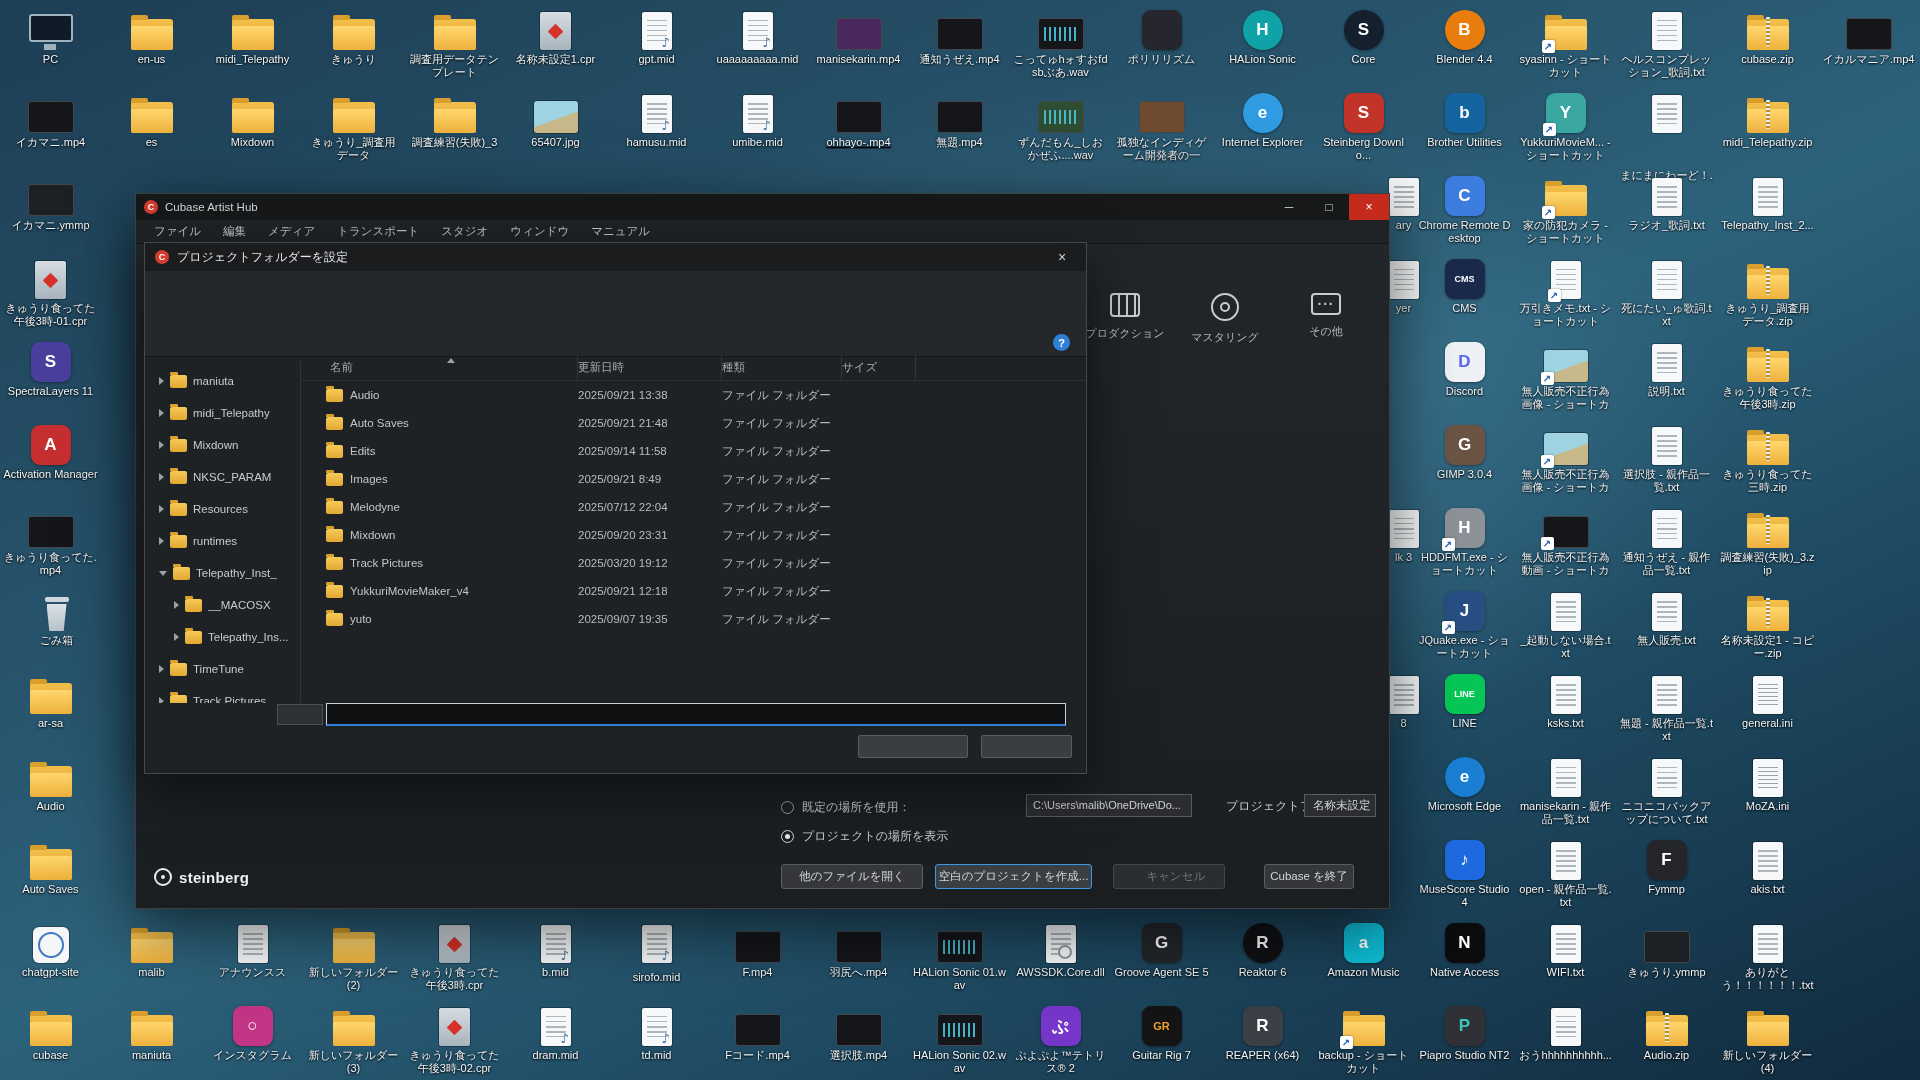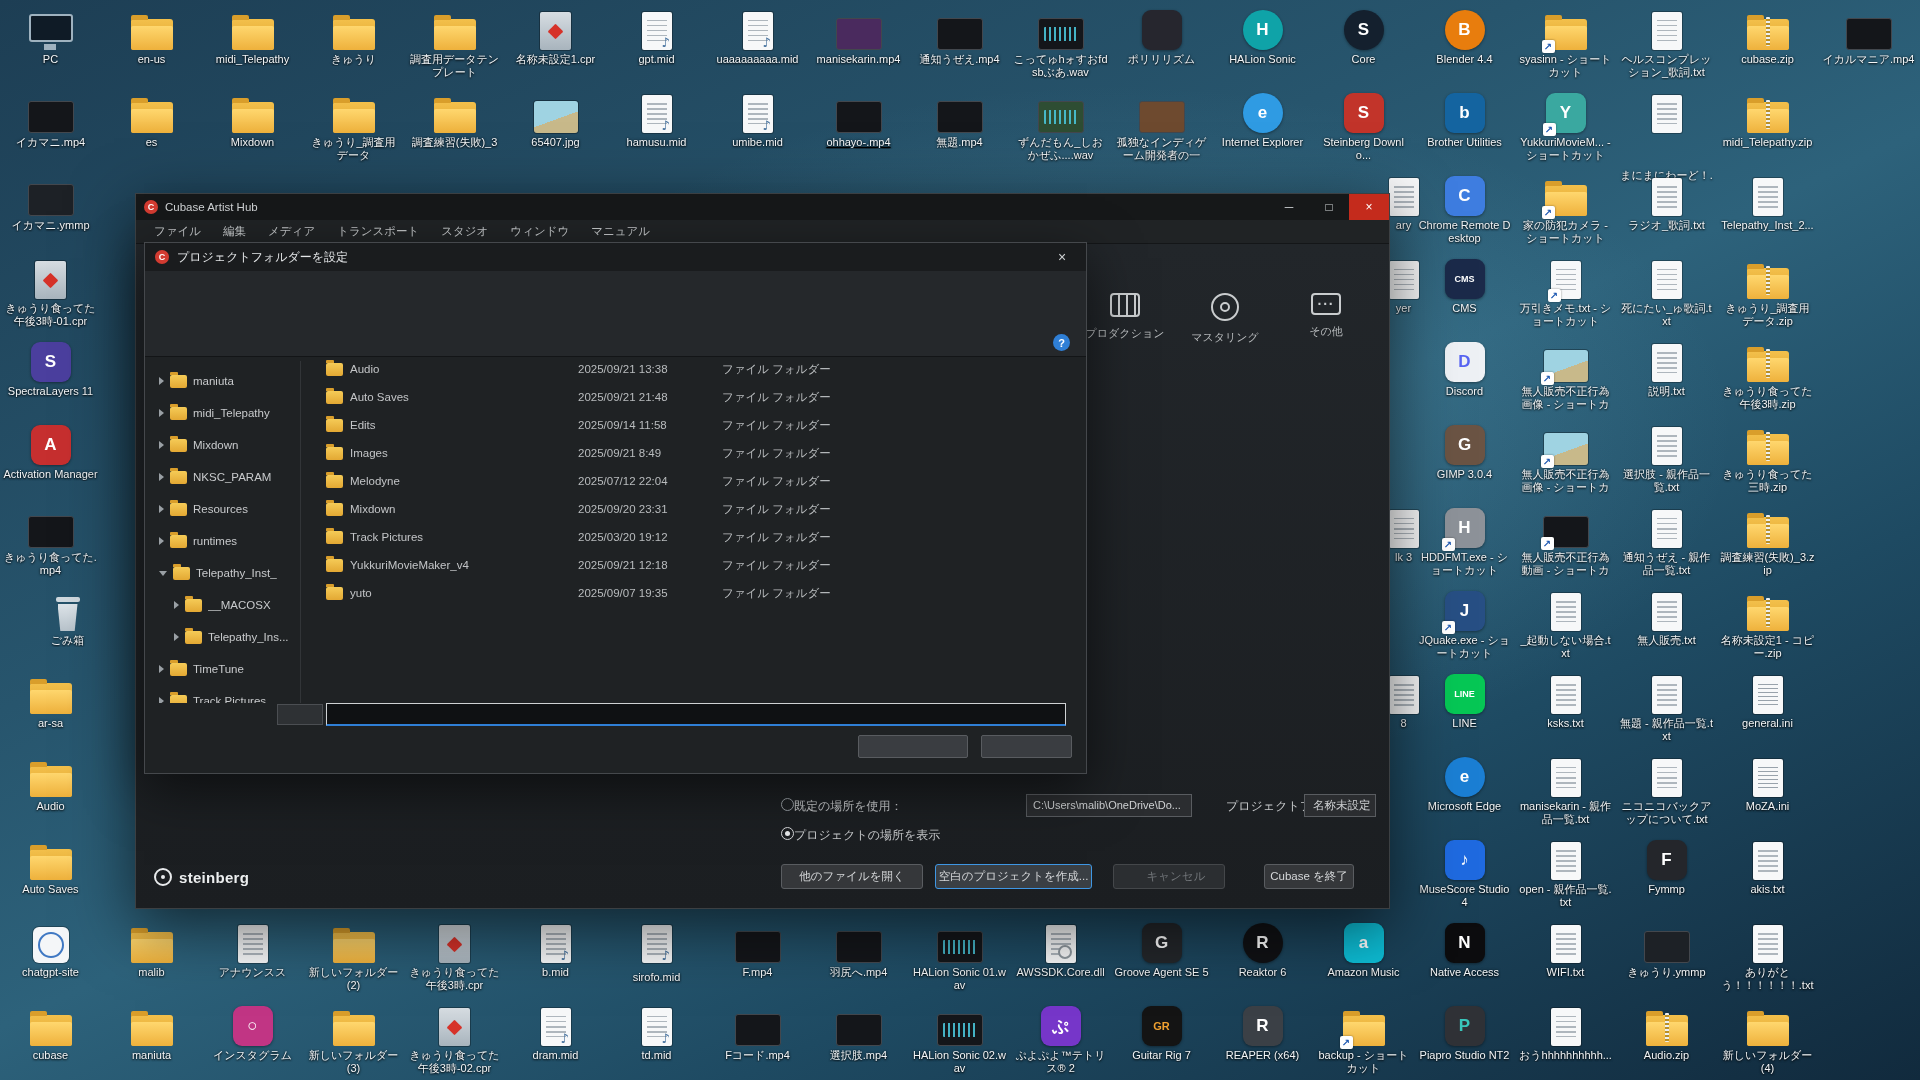--- a/index.html
+++ b/index.html
@@ -61,21 +61,21 @@
 .menu-item{font-size:11.5px;color:#c3c6c8;padding:3px 10px;}
 .hub-body{position:absolute;left:0;top:50px;right:0;bottom:0;background:linear-gradient(#22262a,#1b1e21);}
 .hub-cat{position:absolute;top:99px;width:92px;display:flex;flex-direction:column;align-items:center;gap:9px;}
 .cat-piano{width:30px;height:24px;border:2px solid #c9ccce;border-radius:4px;
   background:repeating-linear-gradient(90deg,transparent 0 6px,#c9ccce 6px 8px);}
 .cat-speaker{width:28px;height:28px;border:2px solid #c9ccce;border-radius:50%;position:relative;}
 .cat-speaker::after{content:"";position:absolute;inset:7px;border:2px solid #c9ccce;border-radius:50%;}
 .cat-more{width:30px;height:22px;border:2px solid #c9ccce;border-radius:4px;color:#c9ccce;display:flex;
   align-items:center;justify-content:center;font-size:14px;letter-spacing:1px;font-weight:700;}
 .cat-label{font-size:11px;color:#b9bcbe;white-space:nowrap;}
-.loc-row{position:absolute;display:flex;align-items:flex-start;font-size:12px;color:#c7c9cb;height:18px;}
+.loc-row{position:absolute;display:flex;align-items:center;gap:8px;font-size:12px;color:#c7c9cb;height:18px;}
 .radio{width:13px;height:13px;border:1px solid #9aa0a6;border-radius:50%;position:relative;flex:0 0 auto;}
 .radio.sel{border-color:#d6d8da;}
 .radio.sel::after{content:"";position:absolute;inset:3px;background:#e8eaec;border-radius:50%;}
 .pathbox{position:absolute;left:890px;top:600px;width:166px;height:23px;background:#2b2d30;border:1px solid #595c60;
   font-size:11px;color:#d0d2d4;line-height:21px;padding:0 6px;white-space:nowrap;overflow:hidden;}
 .projlabel{position:absolute;left:1090px;top:604px;font-size:12px;color:#c7c9cb;}
 .namebox{position:absolute;left:1168px;top:600px;width:72px;height:23px;background:#2b2d30;border:1px solid #595c60;
   font-size:11.5px;color:#d0d2d4;line-height:21px;padding:0 8px;white-space:nowrap;overflow:hidden;}
 .hub-btn{position:absolute;height:25px;background:#35373a;border:1px solid #5a5d61;border-radius:3px;
   font-size:11.5px;color:#d5d7d9;text-align:center;line-height:23px;white-space:nowrap;overflow:hidden;}
@@ -544,21 +544,21 @@
         <div class="di-label">通知うぜえ - 親作品一覧.txt</div>
       </div>
       <div class="desktop-icon" style="left: 1718px; top: 502px;">
         <div class="di-img">
           <div class="ic-folder">
             <span class="zip-line"></span>
           </div>
         </div>
         <div class="di-label">調査練習(失敗)_3.zip</div>
       </div>
-      <div class="desktop-icon" style="left: 18px; top: 585px;">
+      <div class="desktop-icon" style="left: 7px; top: 585px;">
         <div class="di-img">
           <div class="ic-bin"></div>
         </div>
         <div class="di-label">ごみ箱</div>
       </div>
       <div class="desktop-icon" style="left: 1415px; top: 585px;">
         <div class="di-img">
           <div class="ic-app" style="background:#274f84;border-radius:9px;font-size:17px;color:#fff">J<span class="sc">↗</span></div>
         </div>
         <div class="di-label">JQuake.exe - ショートカット</div>
@@ -1024,20 +1024,27 @@
         <span class="mini-folder"></span>
         <span class="tree-label">TimeTune</span>
       </div>
       <div class="tree-row" style="padding-left: 14px;">
         <span class="chev"></span>
         <span class="mini-folder"></span>
         <span class="tree-label">Track Pictures</span>
       </div>
     </div>
   <div id="list">
+    <div class="list-header" id="listHeader">
+      <span class="sort-caret"></span>
+    <span class="hc w-name">名前</span>
+        <span class="hc w-date">更新日時</span>
+        <span class="hc w-type">種類</span>
+        <span class="hc w-size">サイズ</span>
+      </div>
     <div id="rows">
         <div class="file-row">
           <span class="fc w-name">
             <span class="mini-folder"></span>
             <span>Audio</span>
           </span>
           <span class="fc w-date">2025/09/21 13:38</span>
           <span class="fc w-type">ファイル フォルダー</span>
           <span class="fc w-size"></span>
         </div>

